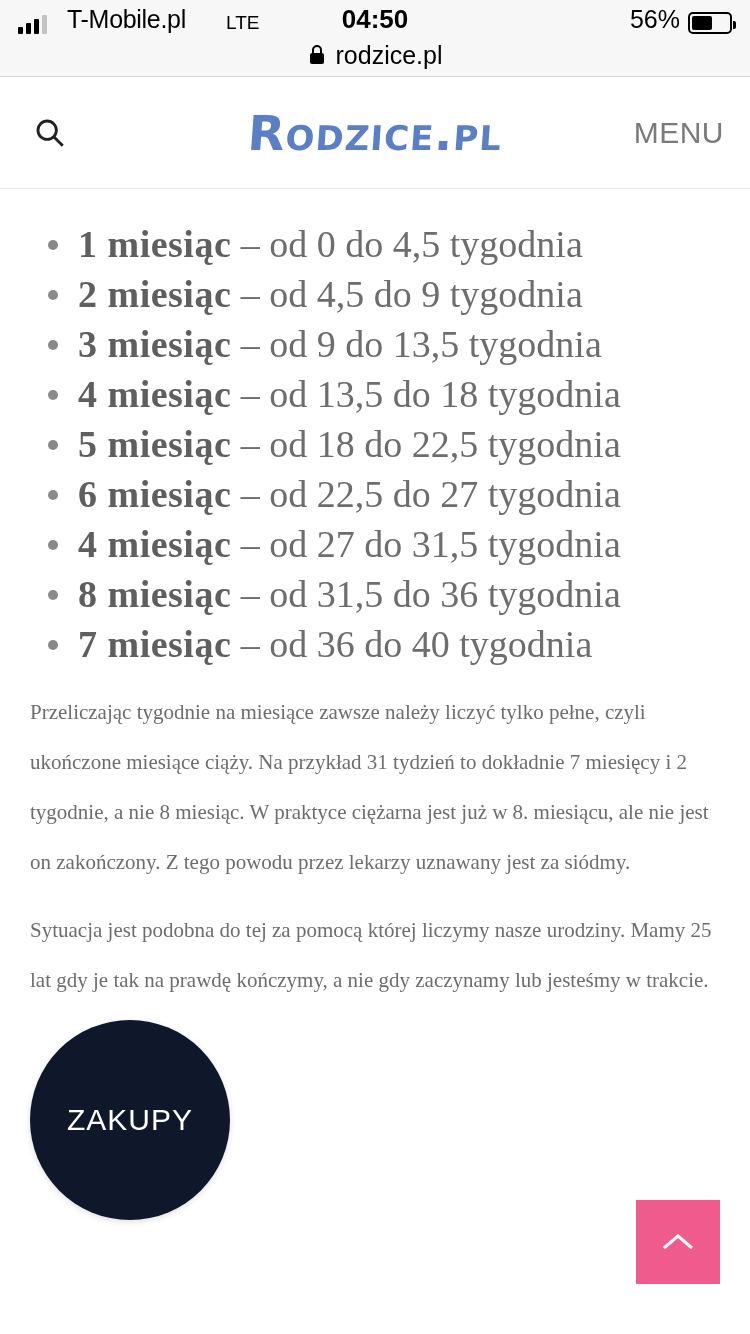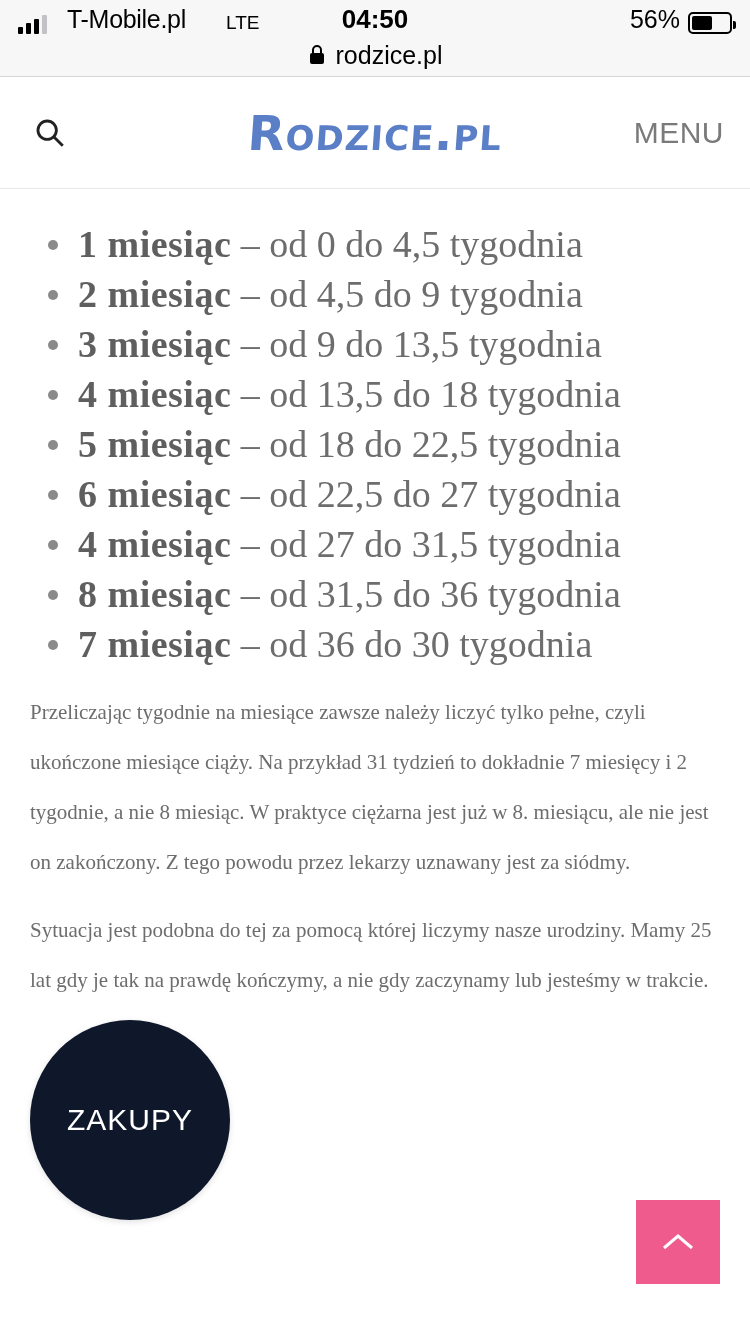--- a/index.html
+++ b/index.html
@@ -275,21 +275,21 @@
 <div class="article">
   <ul class="month-list">
     <li><b>1 miesiąc</b> <span>– od 0 do 4,5 tygodnia</span></li>
     <li><b>2 miesiąc</b> <span>– od 4,5 do 9 tygodnia</span></li>
     <li><b>3 miesiąc</b> <span>– od 9 do 13,5 tygodnia</span></li>
     <li><b>4 miesiąc</b> <span>– od 13,5 do 18 tygodnia</span></li>
     <li><b>5 miesiąc</b> <span>– od 18 do 22,5 tygodnia</span></li>
     <li><b>6 miesiąc</b> <span>– od 22,5 do 27 tygodnia</span></li>
     <li><b>4 miesiąc</b> <span>– od 27 do 31,5 tygodnia</span></li>
     <li><b>8 miesiąc</b> <span>– od 31,5 do 36 tygodnia</span></li>
-    <li><b>7 miesiąc</b> <span>– od 36 do 30 tygodnia</span></li>
+    <li><b>7 miesiąc</b> <span>– od 36 do 40 tygodnia</span></li>
   </ul>
 
   <p class="para">Przeliczając tygodnie na miesiące zawsze należy liczyć tylko pełne, czyli ukończone miesiące ciąży. Na przykład 31 tydzień to dokładnie 7 miesięcy i 2 tygodnie, a nie 8 miesiąc. W praktyce ciężarna jest już w 8. miesiącu, ale nie jest on zakończony. Z tego powodu przez lekarzy uznawany jest za siódmy.</p>
   <p class="para">Sytuacja jest podobna do tej za pomocą której liczymy nasze urodziny. Mamy 25 lat gdy je tak na prawdę kończymy, a nie gdy zaczynamy lub jesteśmy w trakcie.</p>
 </div>
 
 <div class="zakupy-bubble">ZAKUPY</div>
 
 <div class="scroll-top">
   <svg width="40" height="26" viewBox="0 0 40 26">

